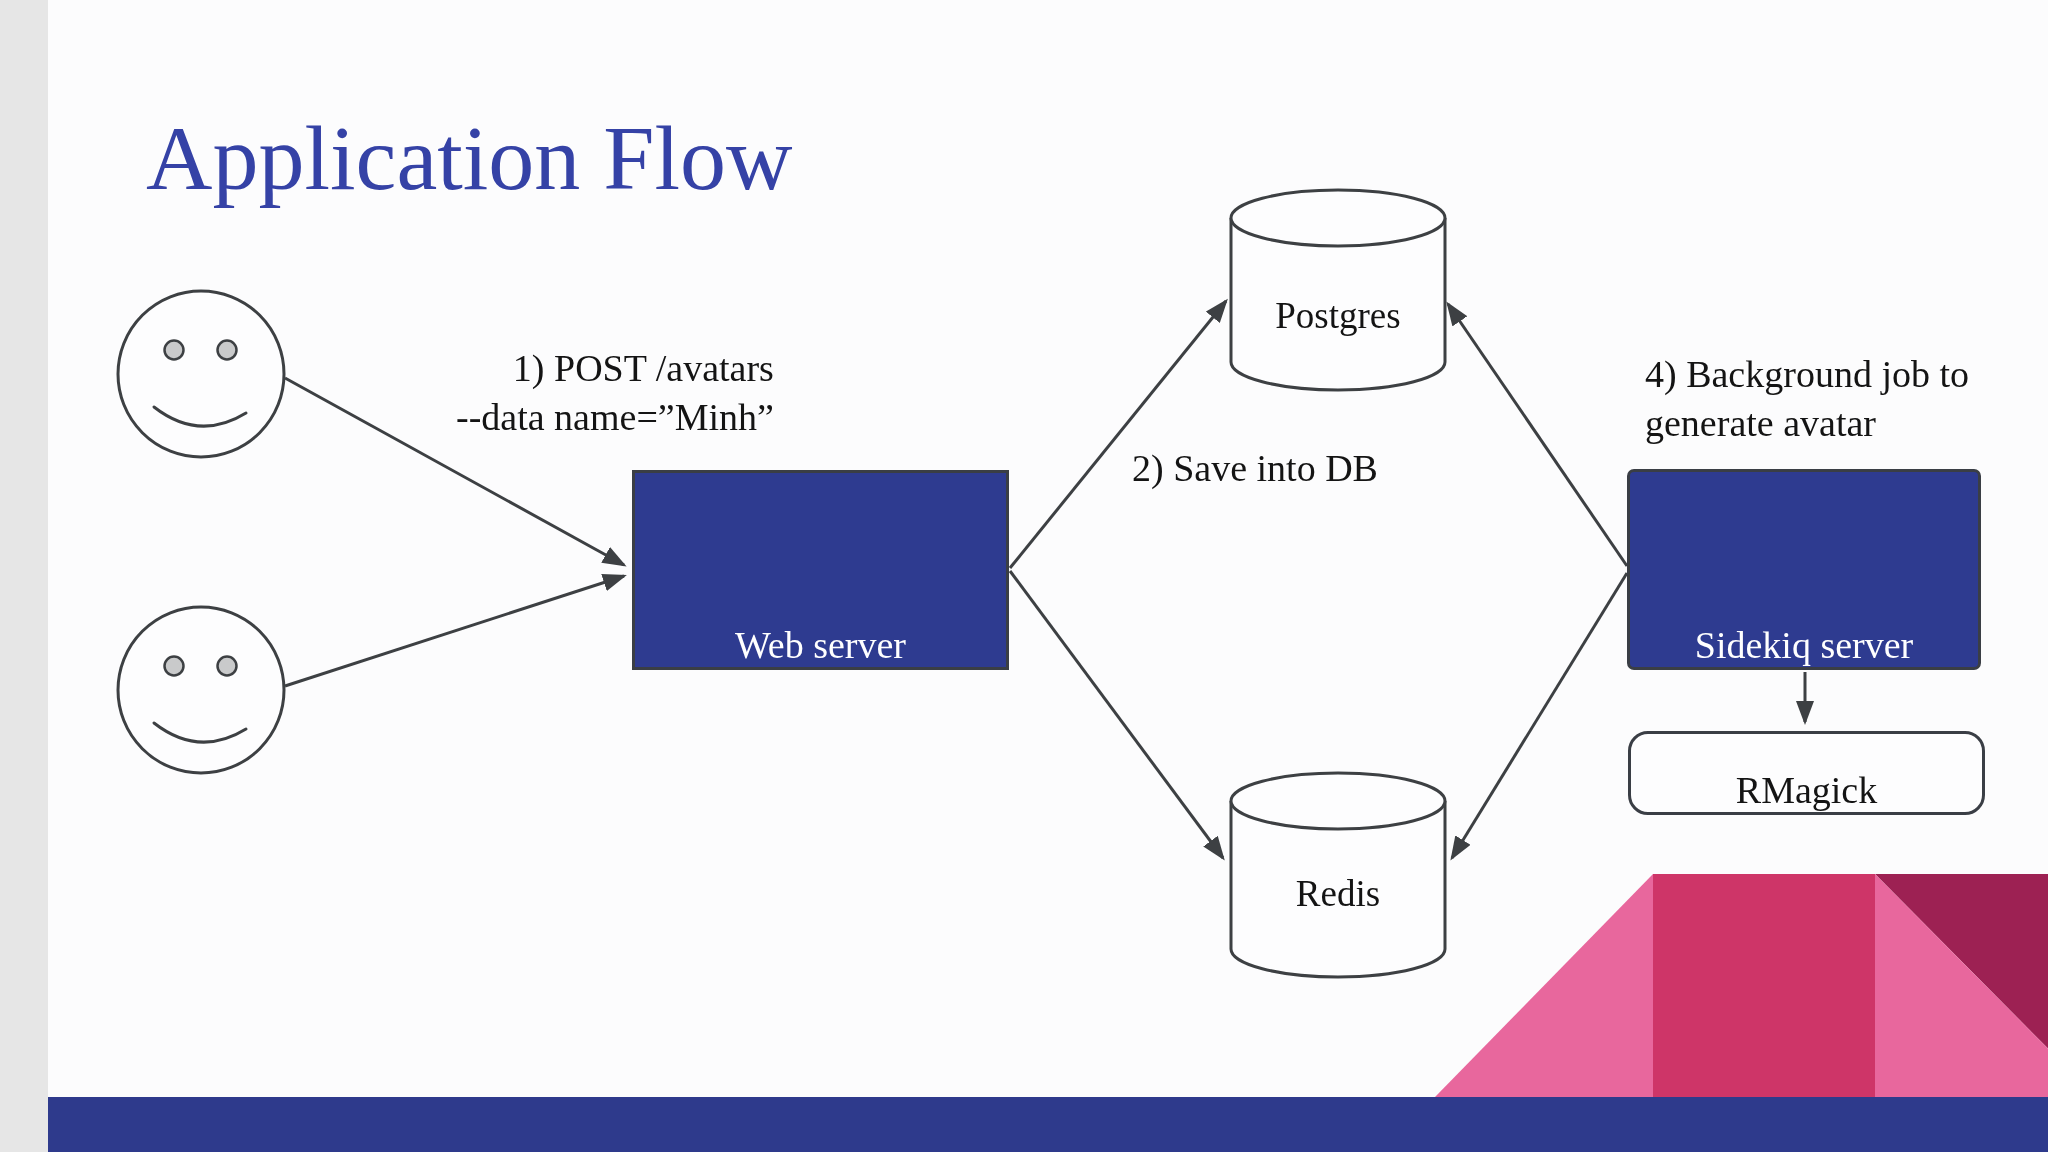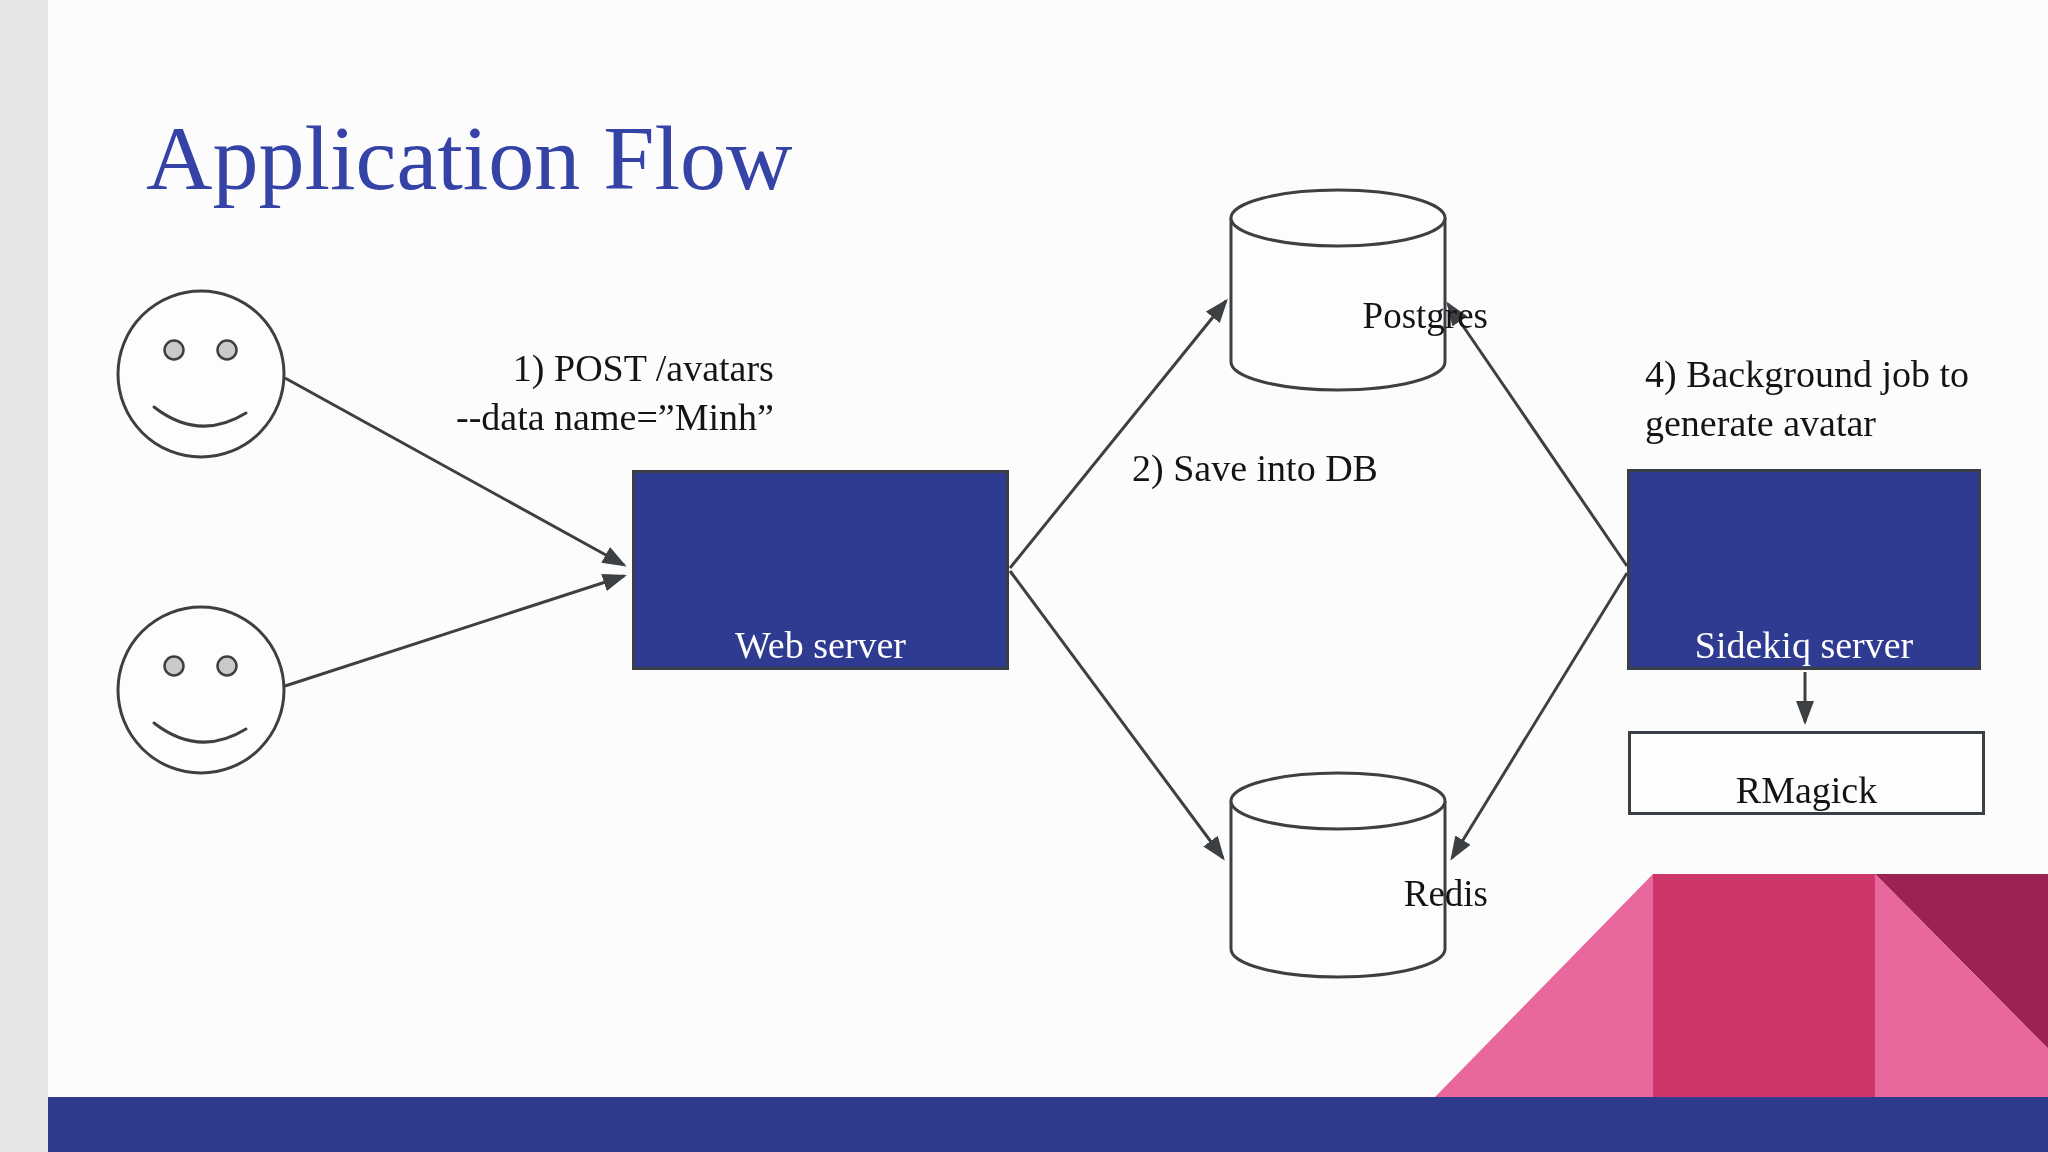--- a/index.html
+++ b/index.html
@@ -27,24 +27,24 @@
   .pink-mid{fill:var(--pink-mid,#ce3568);}
   .pink-dark{fill:var(--pink-dark,#9d2153);}
   .node-box{
     position:absolute;display:flex;align-items:flex-end;justify-content:center;
     background:var(--node-fill,#2e3b90);
     border:3px solid #3a3e45;box-sizing:border-box;
     color:var(--node-text,#ffffff);font-size:38px;
   }
   .node-box.light{background:var(--shape-fill,#fdfdfe);color:var(--text,#141414);}
   .box-web{left:584px;top:470px;width:377px;height:200px;}
-  .box-sidekiq{left:1579px;top:469px;width:354px;height:201px;}
-  .box-rmagick{left:1580px;top:731px;width:357px;height:84px;}
+  .box-sidekiq{left:1579px;top:469px;width:354px;height:201px;border-radius:7px;}
+  .box-rmagick{left:1580px;top:731px;width:357px;height:84px;border-radius:20px;}
   .cyl-label{
-    position:absolute;width:300px;text-align:right;
+    position:absolute;width:300px;text-align:center;
     color:var(--text,#141414);font-size:37px;
   }
   .cyl-label.postgres{left:1140px;top:294px;}
   .cyl-label.redis{left:1140px;top:872px;}
   .annotation{
     position:absolute;color:var(--text,#141414);
     font-size:38px;line-height:49px;white-space:nowrap;
   }
   .ann-step1{left:356px;top:344px;text-align:right;}
   .ann-step1 .indent{padding-left:52px;}

